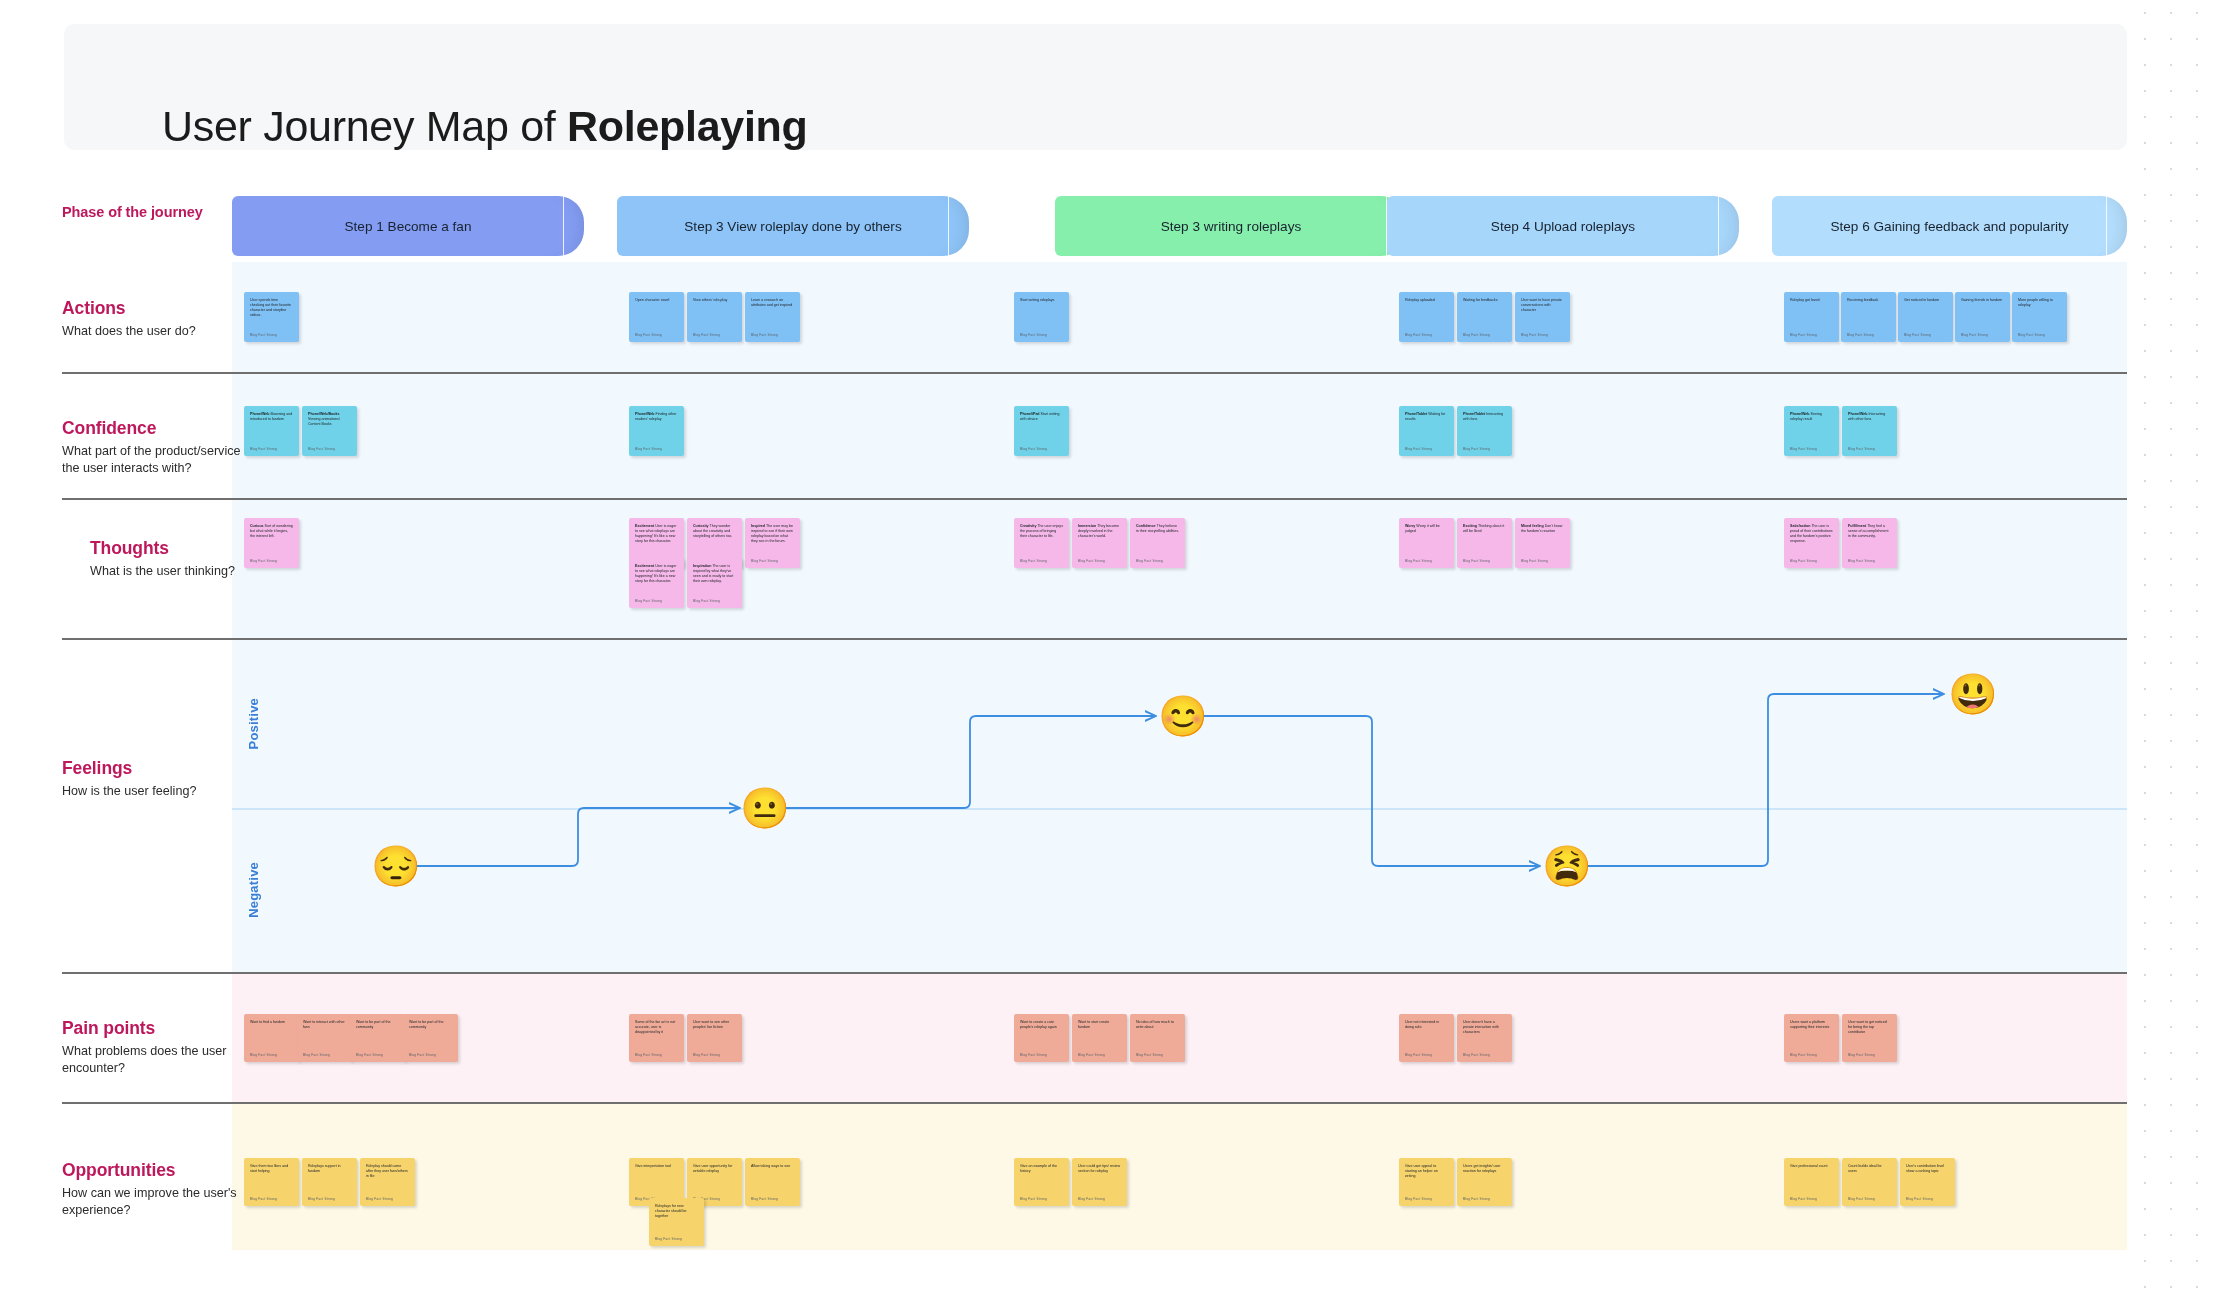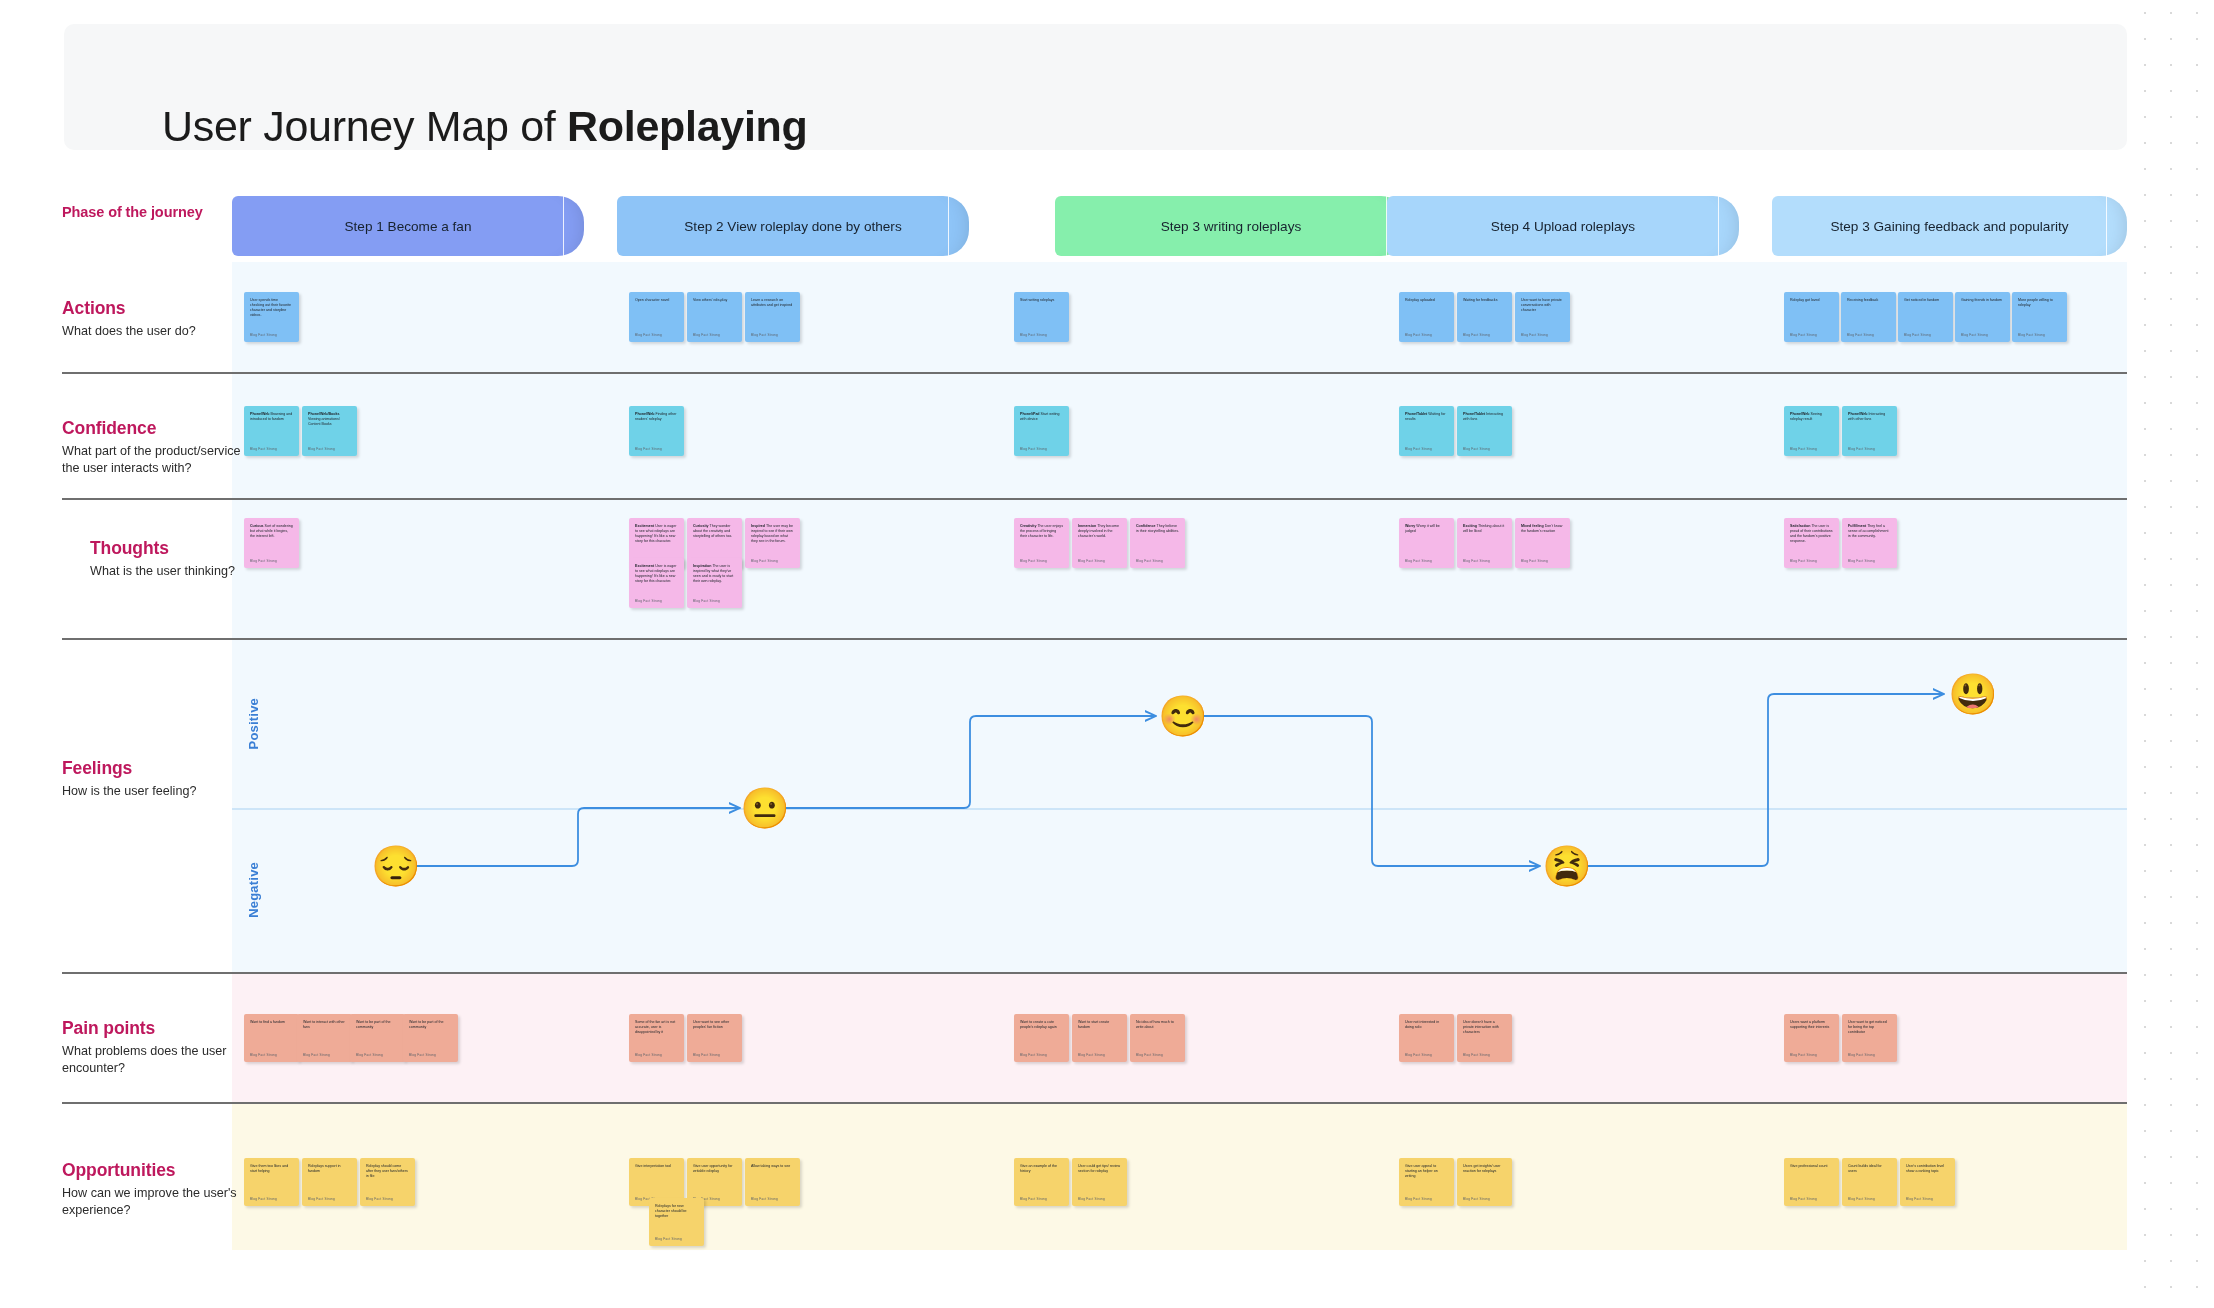--- a/index.html
+++ b/index.html
@@ -165,30 +165,30 @@
 
   <div class="row-label" style="top:204px;">
     <div class="rl-title" style="font-size:14.5px;">Phase of the journey</div>
   </div>
 
   <div class="phase-row" id="phase-row">
         <div class="phase" style="left: 0px; width: 352px; background: rgb(132, 157, 243); text-align: right;">
           <span>Step 1 Become a fan</span>
         </div>
         <div class="phase" style="left: 385px; width: 352px; background: rgb(142, 196, 247);">
-          <span>Step 2 View roleplay done by others</span>
+          <span>Step 3 View roleplay done by others</span>
         </div>
         <div class="phase" style="left: 780px; width: 352px; background: #86efac; margin-left: 43px;">
           <span>Step 3  writing roleplays</span>
         </div>
         <div class="phase" style="left: 1155px; width: 352px; background: rgb(167, 214, 251);">
           <span>Step 4 Upload roleplays</span>
         </div>
         <div class="phase" style="left: 1540px; width: 355px; background: rgb(179, 221, 252);">
-          <span>Step 3 Gaining feedback and popularity</span>
+          <span>Step 6 Gaining feedback and popularity</span>
         </div>
       </div>
 
   <div id="lanes">
         <div class="band" style="top: 262px; height: 708px; background: rgb(242, 249, 254);"></div>
         <div class="band" style="top: 974px; height: 128px; background: rgb(253, 241, 245);"></div>
         <div class="band" style="top: 1104px; height: 146px; background: rgb(253, 249, 230);"></div>
         <div class="divider" style="top: 372px;"></div>
         <div class="divider" style="top: 498px;"></div>
         <div class="divider" style="top: 638px;"></div>

